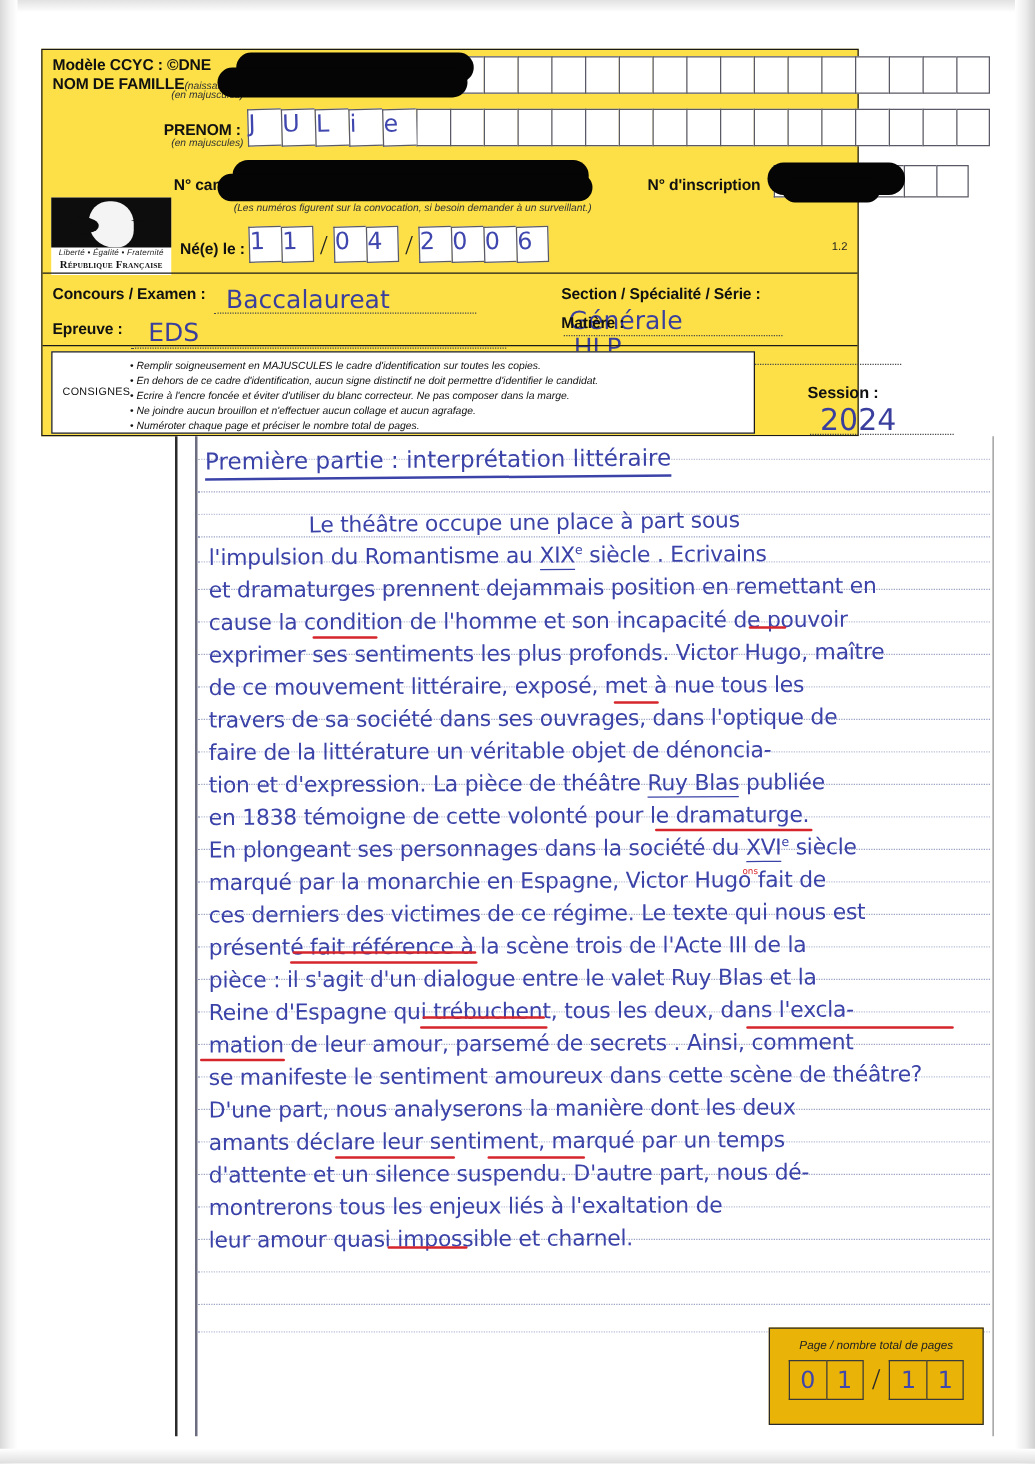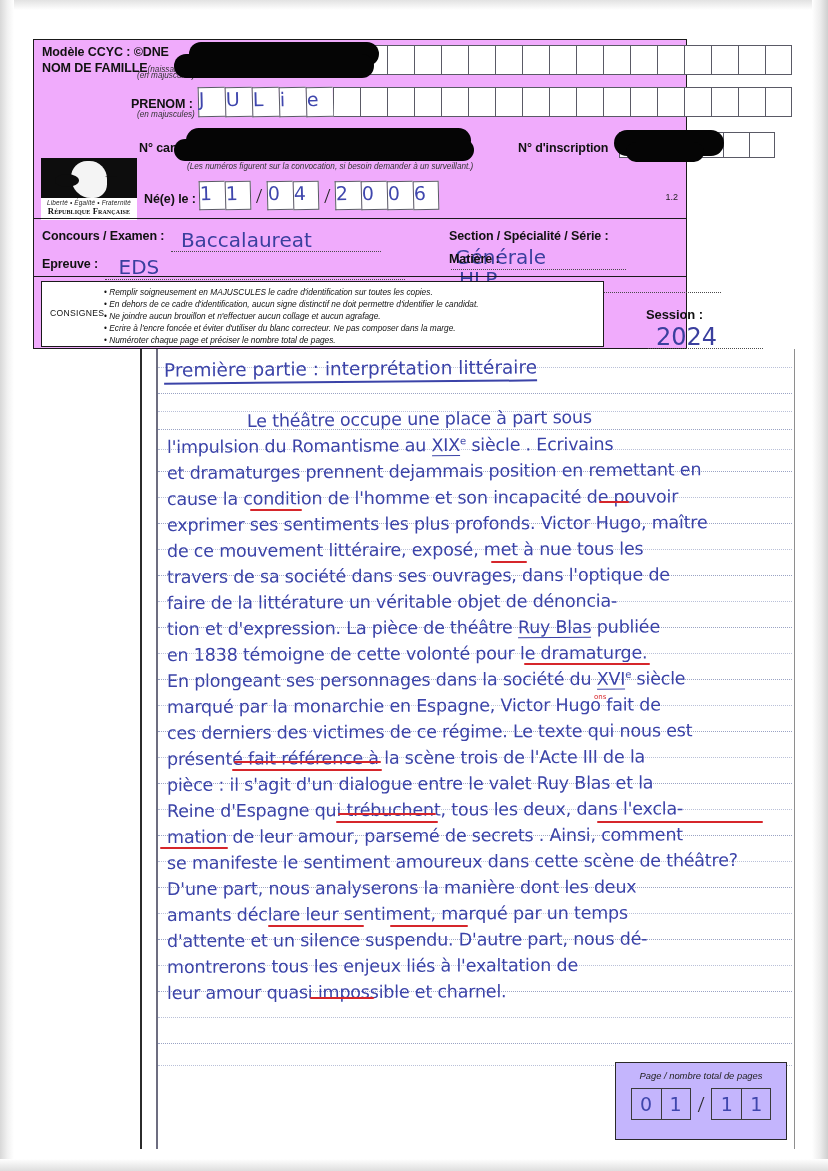--- a/index.html
+++ b/index.html
@@ -32,21 +32,21 @@
     position: absolute; left: 0; bottom: 0; width: 828px; height: 12px;
     background: linear-gradient(to top,#dedede,#ffffff);
   }
 
   
   #ident {
     position: absolute;
     left: 33px; top: 39px;
     width: 654px; height: 310px;
     border: 1.6px solid #1a1a1a;
-    background: #f0abfc;
+    background: #fde047;
   }
 
   .lbl-bold {
     font-weight: bold; font-size: 12.5px; color: #111;
     letter-spacing: -0.1px; white-space: nowrap;
   }
   .lbl-small-ital {
     font-style: italic; font-size: 8.2px; color: #333; white-space: nowrap;
   }
 
@@ -202,21 +202,21 @@
   .red-note {
     position: absolute; color: #d6262b;
     font-family: "DejaVu Sans", sans-serif;
     font-size: 7px; white-space: nowrap;
   }
 
   
   #pagebox {
     position: absolute; left: 615px; top: 1062px;
     width: 172px; height: 78px;
-    border: 1.4px solid #2a2a2a; background: #c4b5fd;
+    border: 1.4px solid #2a2a2a; background: #eab308;
   }
   #pagebox .cap {
     font-style: italic; font-size: 9.4px; color: #222;
     text-align: center; margin-top: 7px; white-space: nowrap;
   }
   #pagebox .pcells {
     display: flex; align-items: center; justify-content: center;
     margin-top: 7px; gap: 0;
   }
   #pagebox .pcells .grp { display: flex; }
@@ -406,22 +406,22 @@
     </div>
 
     <div class="hsep" style="top:236px;"></div>
 
     <div id="consignes-box">
       <div id="consignes-inner">
         <div class="consignes-word">CONSIGNES</div>
         <ul class="consignes-list">
           <li>Remplir soigneusement en MAJUSCULES le cadre d'identification sur toutes les copies.</li>
           <li>En dehors de ce cadre d'identification, aucun signe distinctif ne doit permettre d'identifier le candidat.</li>
+          <li>Ecrire à l'encre foncée et éviter d'utiliser du blanc correcteur. Ne pas composer dans la marge.</li>
           <li>Ne joindre aucun brouillon et n'effectuer aucun collage et aucun agrafage.</li>
-          <li>Ecrire à l'encre foncée et éviter d'utiliser du blanc correcteur. Ne pas composer dans la marge.</li>
           <li>Numéroter chaque page et préciser le nombre total de pages.</li>
         </ul>
       </div>
 
       <div style="position:absolute;left:580px;top:27px;margin-left:32px;">
         <span class="lbl-bold" style="font-size:13px;">Session :</span>
         <span style="position:relative;display:inline-block;width:115px;">
           <span class="dotline" style="width:115px;position:absolute;left:2px;top:11px;"></span>
           <span class="hw" style="position:absolute;left:10px;top:-14px;font-size:24px;white-space:nowrap;">2024</span>
         </span>

